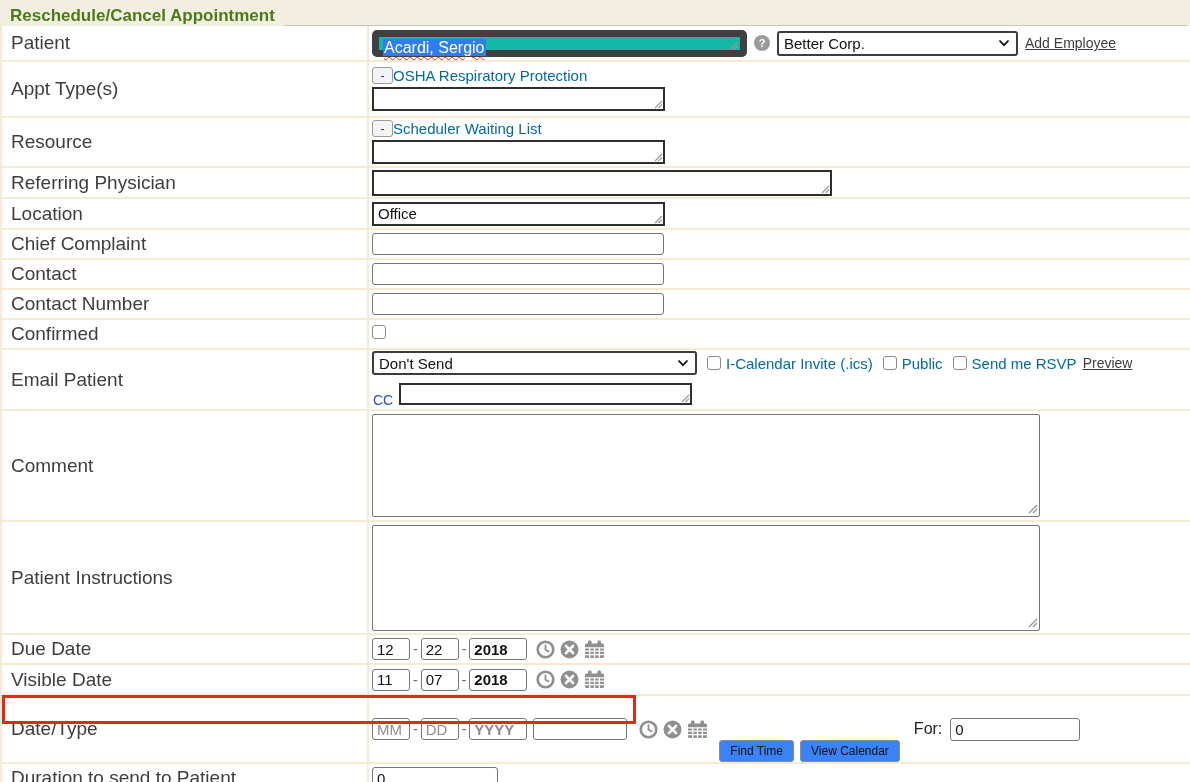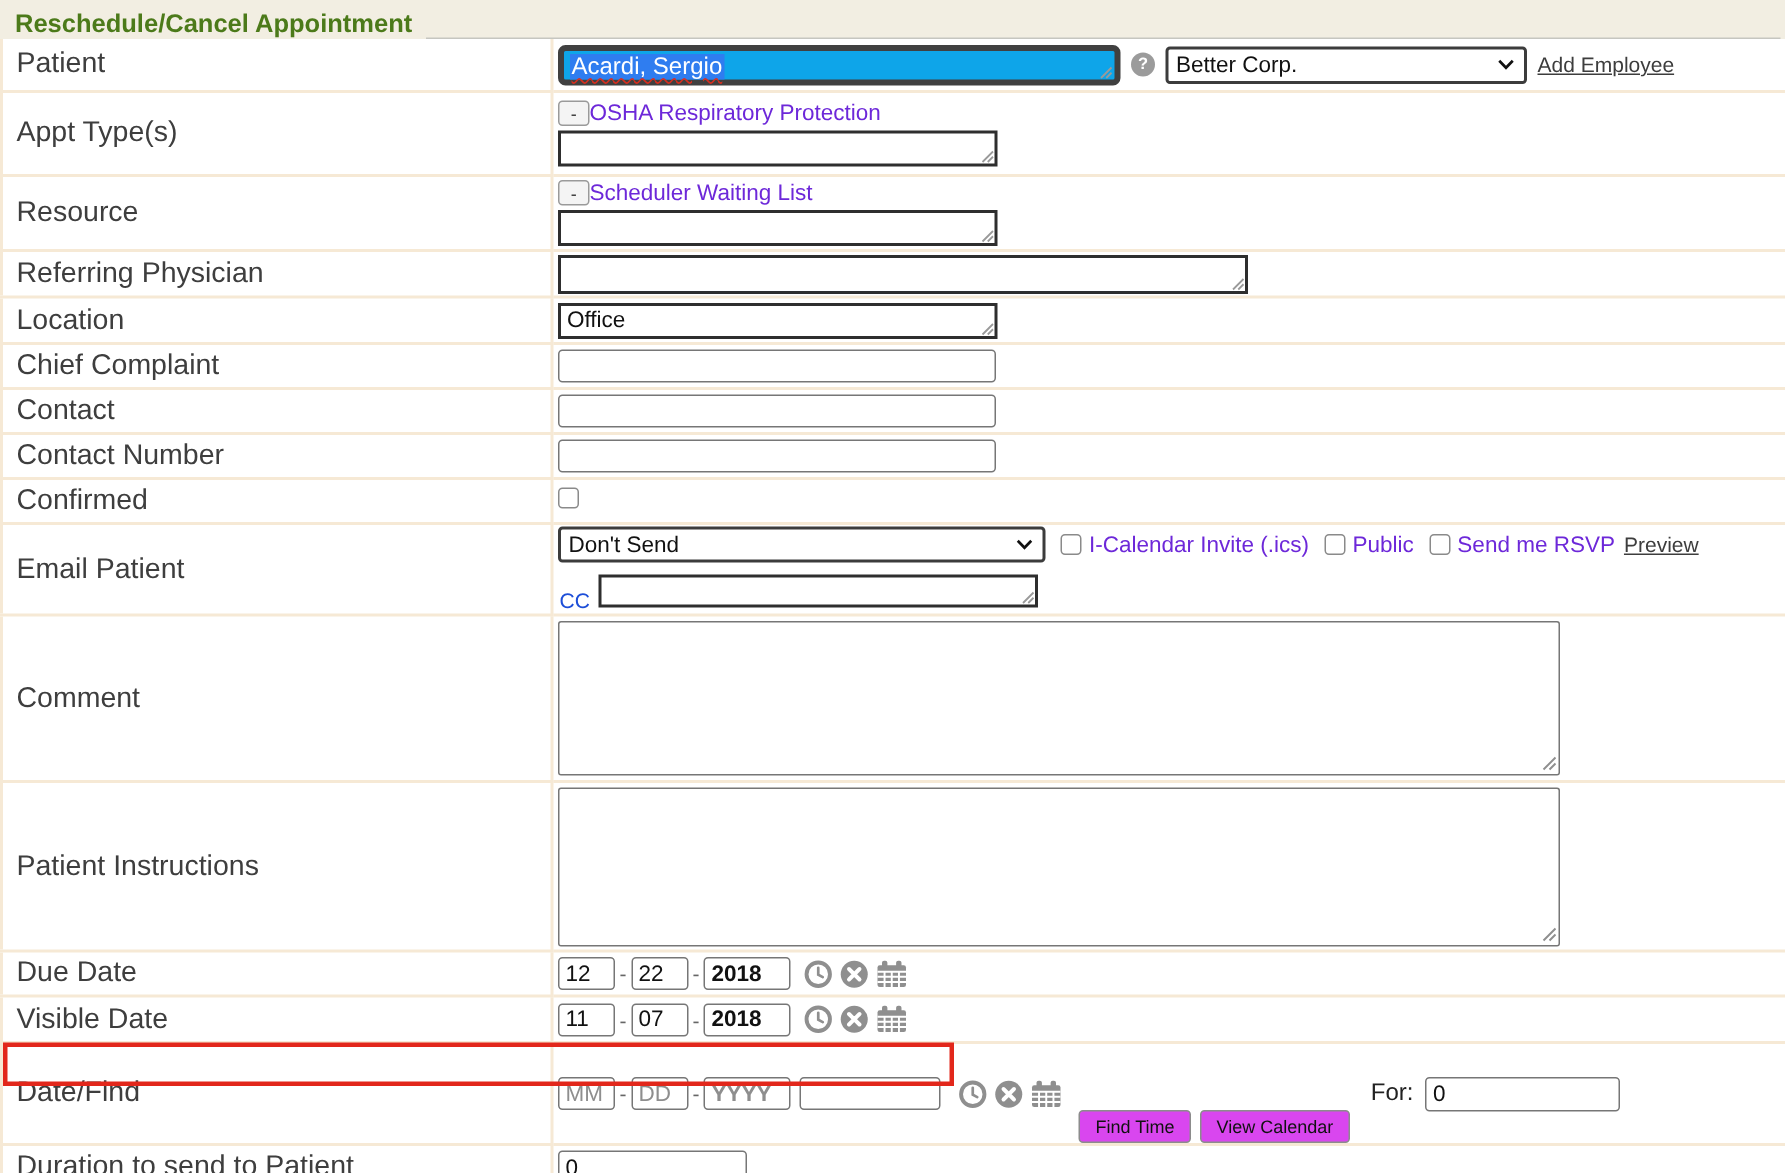--- a/index.html
+++ b/index.html
@@ -42,22 +42,22 @@
   .ti::placeholder { color:#8e8e8e; opacity:1; }
 
   
   .combobox { position:relative; border:2px solid #2e2e2e; background:#fff;
               height:24px; font-size:15px; padding:1px 4px; color:#111; }
   .combobox .grip { position:absolute; right:0; bottom:0; line-height:0; }
   .cb290 { width:293px; }
   .cb458 { width:460px; height:26px; }
 
   
-  .patientbox { position:relative; width:375px; height:27px; border:4px solid #404040;
-                border-radius:5px; background:#0ea5e9; padding:2px 4px; font-size:16px; }
+  .patientbox { position:relative; width:375px; height:27px; border:7px solid #404040;
+                border-radius:5px; background:#14b8a6; padding:2px 4px; font-size:16px; }
   .patientbox .sel { background:#2f7df0; color:#fff; padding:0 1px;
                      text-decoration:underline wavy #d92d1e; text-decoration-thickness:1px;
                      text-underline-offset:3px; }
   .patientbox .grip { position:absolute; right:1px; bottom:0; line-height:0; }
 
   
   .fakeselect { display:inline-flex; align-items:center; justify-content:space-between;
                 border:2px solid #3c3c3c; border-radius:3px; background:#fff;
                 padding:0 6px 0 5px; font-size:15px; height:25px; color:#111; }
   .fs286 { width:241px; } .fs324 { width:325px; height:24px; } .fs246 { width:247px; height:22px; }
@@ -78,37 +78,37 @@
 
   
   .tawrap { position:relative; width:668px; }
   textarea.ta { width:668px; border:1px solid #767676; border-radius:2px; resize:none;
              font-family:inherit; font-size:15px; padding:2px 4px; display:block; }
   .ta-comment { height:103px; }
   .ta-instructions { height:106px; }
   .tawrap .grip { position:absolute; right:2px; bottom:3px; line-height:0; }
 
   
-  .btn { font-size:12px; font-family:inherit; padding:3px 10px; background:#d946ef;
+  .btn { font-size:12px; font-family:inherit; padding:3px 10px; background:#3b82f6;
          border:1px solid #8c8c8c; border-radius:3px; color:#111; height:22px;
          display:inline-flex; align-items:center; white-space:nowrap;margin-top:44px; }
 
   a.plain { color:#3d3d3d; text-decoration:underline; font-size:14px; }
 
   .dash { color:#666; font-size:14px; margin:0 3px; }
   .iconrow { display:inline-flex; align-items:center; gap:5px; margin-left:9px; }
   .icon { display:inline-flex; line-height:0; }
 
   
   .redbox { position:absolute; left:0px; top:-1px; width:634px; height:29px;
             border:3px solid #e2271b; pointer-events:none; z-index:5; }
 
   .cclabel { color:#1d4ed8; font-size:14px; margin:12px 6px 0 1px; }
   .forlabel { font-size:16px; color:#222; margin:0 8px 0 14px; }
-  .itemlabel { font-size:15px; color:#6d28d9; }
+  .itemlabel { font-size:15px; color:#0369a1; }
   .ckgroup { display:inline-flex; align-items:center; gap:5px; margin-left:10px; }
 </style>
 </head>
 <body>
 
 <div class="header">
   <h1>Reschedule/Cancel Appointment</h1>
   <div class="rule"></div>
 </div>
 
@@ -352,21 +352,21 @@
                   </g>
                 </svg>
               </span>
         </span>
       </div>
     </td>
   </tr>
 
   <tr class="r-datetime">
     <td class="lbl" style="position:relative;">
-      <span>Date/Find</span>
+      <span>Date/Type</span>
       <div class="redbox"></div>
     </td>
     <td class="fld">
       <div class="line">
         <input class="ti date2" placeholder="MM" style="">
         <span class="dash">-</span>
         <input class="ti date2" placeholder="DD" style="">
         <span class="dash">-</span>
         <input class="ti date4" placeholder="YYYY" style="">
         <input class="ti time" style="margin-left: 6px;" value="">

